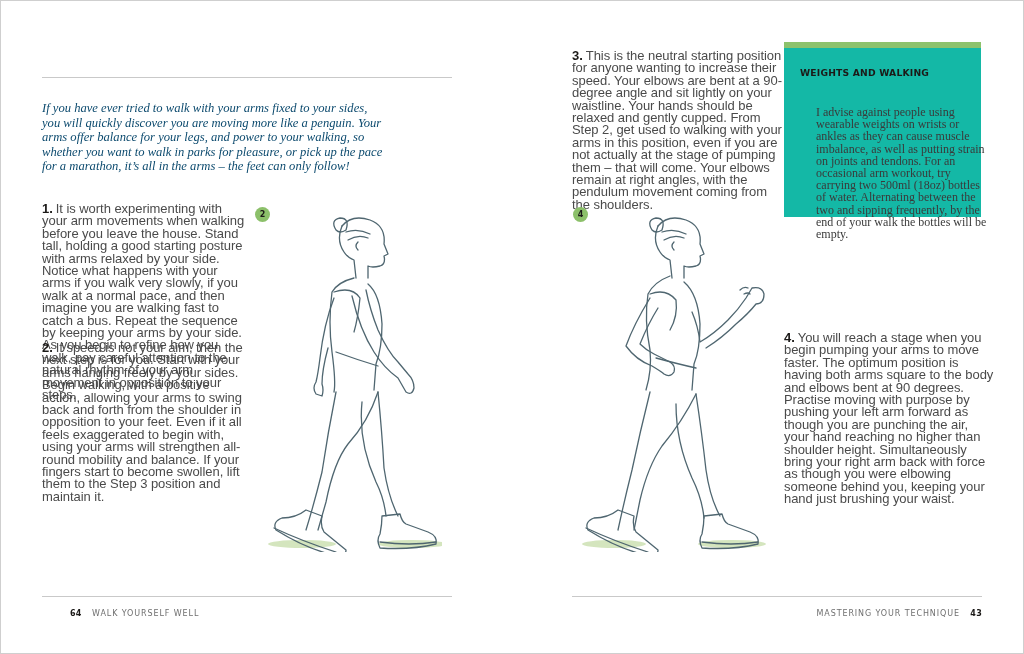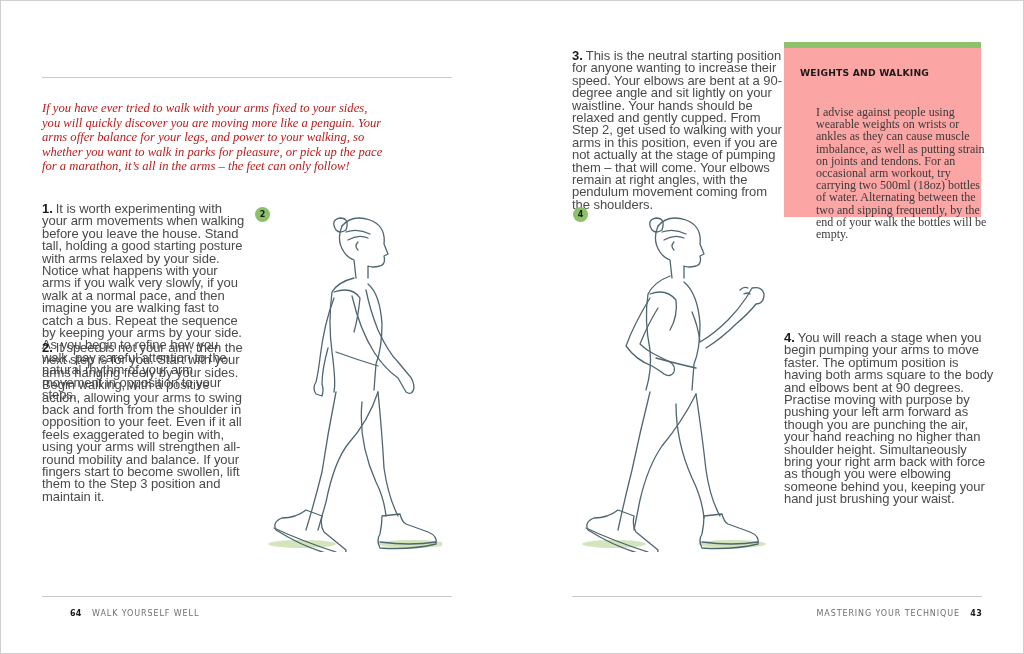--- a/index.html
+++ b/index.html
@@ -15,41 +15,41 @@
 
   .title {
     position: absolute; left: 42px; top: 34px; margin: 0;
     font-family: "DejaVu Sans", sans-serif; font-weight: bold;
     font-size: 21px; letter-spacing: -0.4px; color: #1c1a18;
   }
   .rule { position: absolute; height: 1px; background: #c9c9c9; }
   .intro {
     position: absolute; left: 42px; top: 101px; width: 345px; margin: 0;
     font-family: "Liberation Serif", serif; font-style: italic;
-    font-size: 12.6px; line-height: 14.6px; color: #b91c1c;
+    font-size: 12.6px; line-height: 14.6px; color: #0c4a6e;
   }
   .step {
     position: absolute; margin: 0;
     font-family: Liberation Sans, sans-serif; font-size: 13px; line-height: 12.4px;
     color: #4a4a4a; letter-spacing: -0.05px;
   }
   .step .num { font-weight: bold; color: #1c1a18; margin-right: 3px; }
 
   .badge {
     position: absolute; width: 15px; height: 15px; border-radius: 50%;
     background: #8cc06a; color: #1c1a18;
     font-family: "DejaVu Sans", sans-serif; font-weight: bold; font-size: 8px;
     display: flex; align-items: center; justify-content: center;
   }
   .figure { position: absolute; }
   .figure svg { display: block; }
 
   .callout {
     position: absolute; left: 272px; top: 42px; width: 197px; height: 175px;
-    background: #fca5a5; border-top: 6px solid #8dc26c; box-sizing: border-box;
+    background: #14b8a6; border-top: 6px solid #8dc26c; box-sizing: border-box;
   }
   .callout-title {
     position: absolute; left: 16px; top: 19px; margin: 0;
     font-family: "DejaVu Sans", sans-serif; font-weight: bold; font-size: 9.2px;
     letter-spacing: 0.2px; color: #1c1a18;
   }
   .callout-body {
     position: absolute; left: 16px; top: 42px; width: 172px; margin: 16px;
     font-family: "Liberation Serif", serif; font-size: 12px; line-height: 12.2px; color: #3a3a3a;
   }

